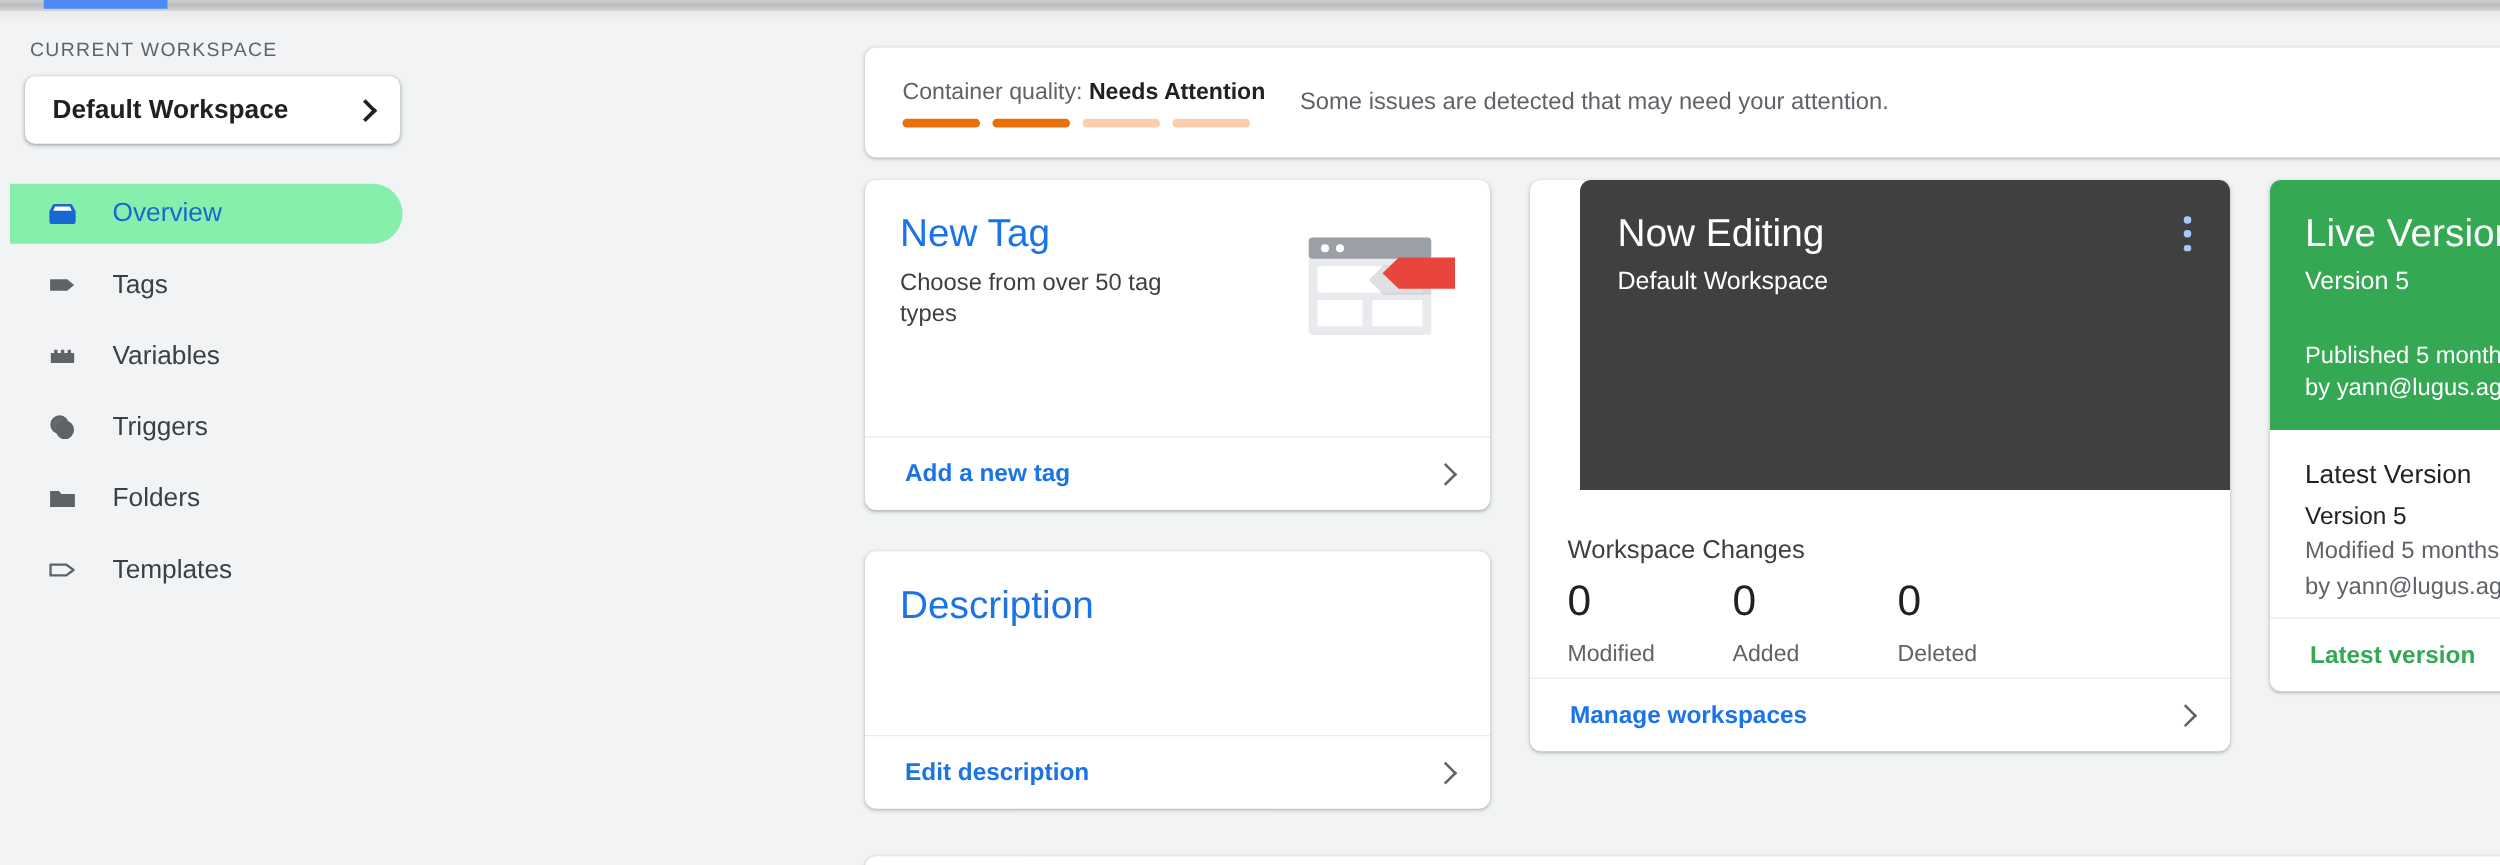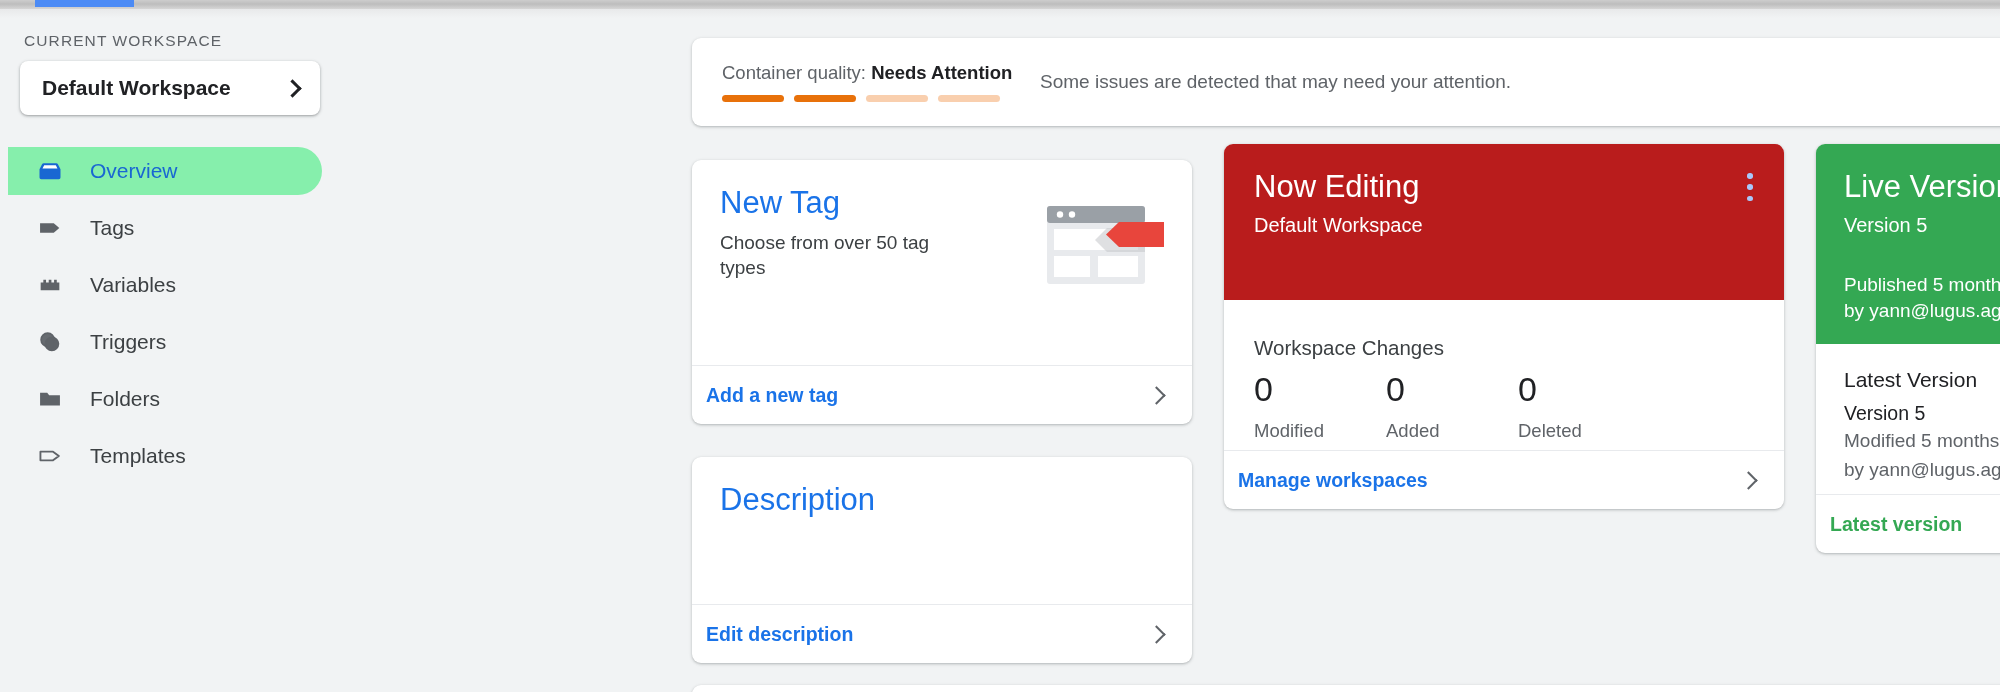--- a/index.html
+++ b/index.html
@@ -102,38 +102,38 @@
   #grid { position:absolute; left:332px; top:126px; width:1636px; }
   .col { position:absolute; top:0; }
   #col-left   { left: 0px;    width: 500px; }
   #col-mid    { left: 532px;  width: 560px; }
   #col-right  { left: 1124px; width: 535px; }
 
   .card-title-blue { font-size:31px; color:#1a73e8; font-weight:400; line-height:1.1; }
   .card-sub { font-size:19px; color:#3c4043; margin-top:10px; line-height:1.32; }
 
   
-  #new-tag-card { height:205px; position:relative; padding:26px 28px 0 28px; overflow:hidden;margin-top:16px; }
+  #new-tag-card { height:205px; position:relative; padding:26px 28px 0 28px; overflow:hidden; }
   #new-tag-text { width: 240px; }
   #new-tag-illus { position:absolute; right:24px; top:40px; }
   .card-footer {
     border-top:1px solid #e8eaed;
     height:59px; display:flex; align-items:center; justify-content:space-between;
-    padding:0 26px 0 14px; cursor:pointer;
+    padding:0 26px 0 32px; cursor:pointer;
   }
   .footer-link { font-size:19.5px; font-weight:700; color:#1a73e8; }
   .footer-link.green { color:#34a853; }
 
   #description-card { margin-top:33px; }
   #description-body { height:147px; padding:26px 28px 0 28px; }
 
   
   #now-editing-head {
-    background:#b91c1c; border-radius:9px 9px 0 0; height:156px;
-    padding:26px 28px 0 30px; position:relative;
+    background:#404040; border-radius:9px 9px 0 0; height:248px;
+    padding:26px 28px 0 30px; position:relative;margin-left:40px;
   }
   #now-editing-title { font-size:31px; color:#fff; font-weight:400; line-height:1.1; }
   #now-editing-sub { font-size:20px; color:#fff; margin-top:10px; }
   #kebab { position:absolute; right:22px; top:26px; width:24px; height:34px;
            display:flex; flex-direction:column; align-items:center; justify-content:space-between;
            cursor:pointer; padding:3px 0; }
   #kebab span { width:5.5px; height:5.5px; border-radius:50%; background:#a8c7fa; display:block; }
 
   #workspace-changes-body { padding:36px 28px 0 30px; height:150px; }
   #wc-title { font-size:20.5px; color:#3c4043; }

